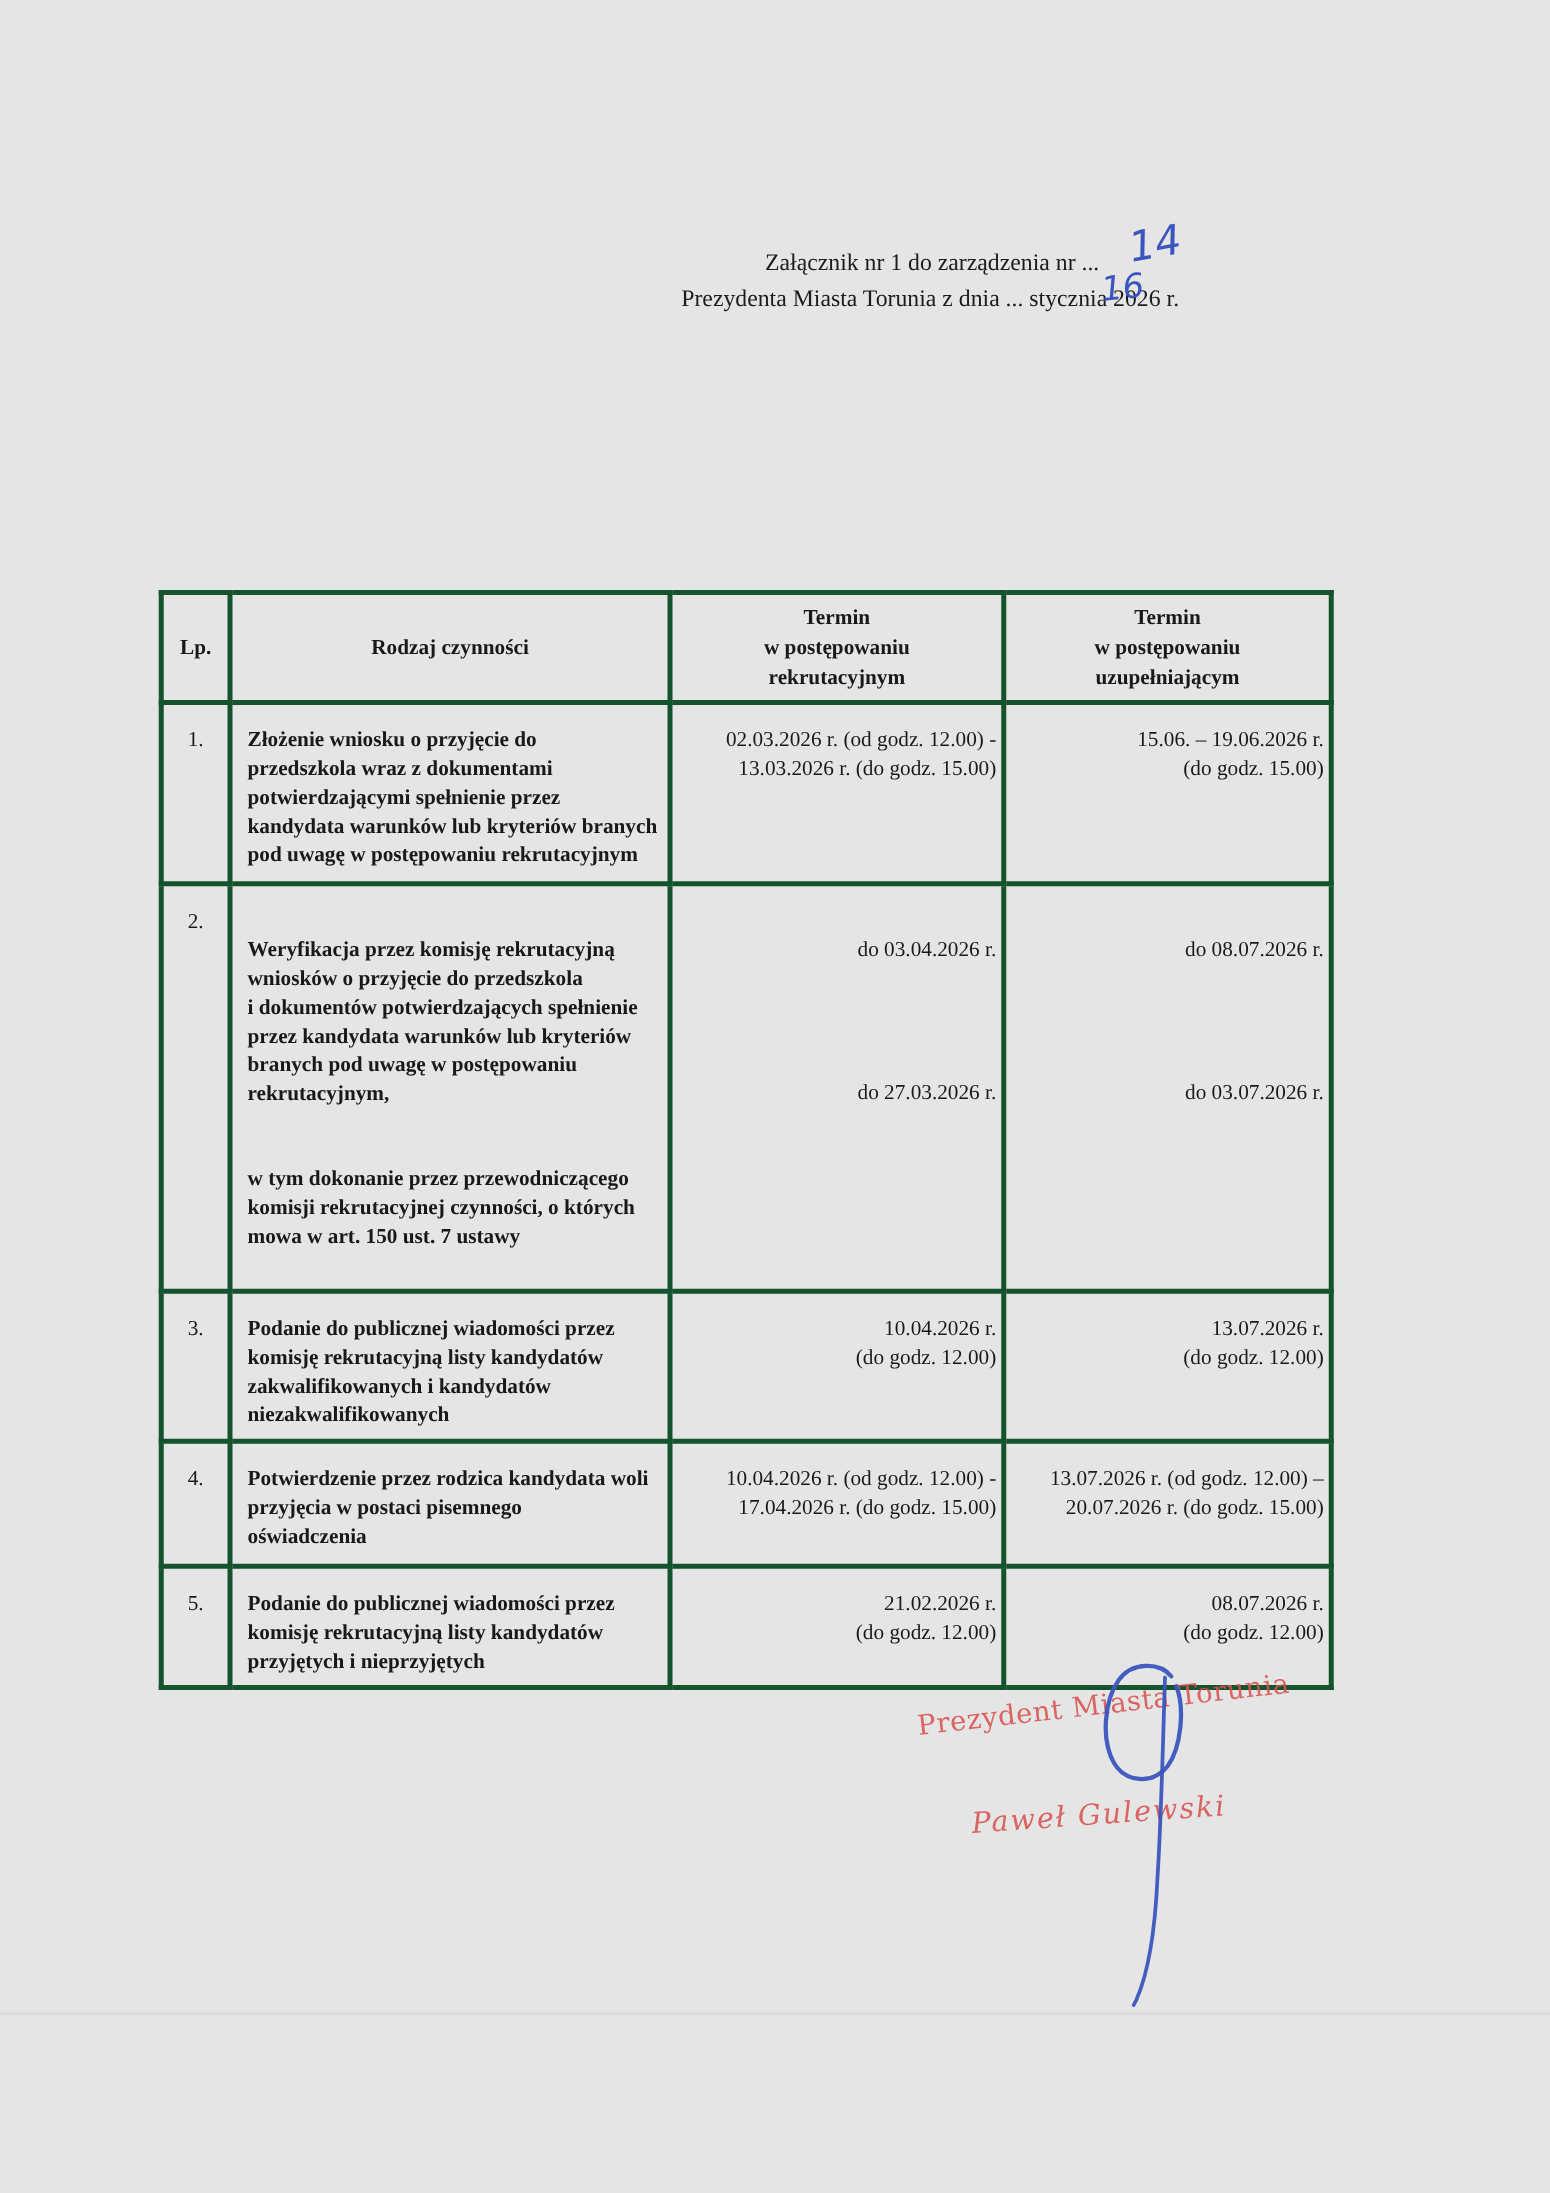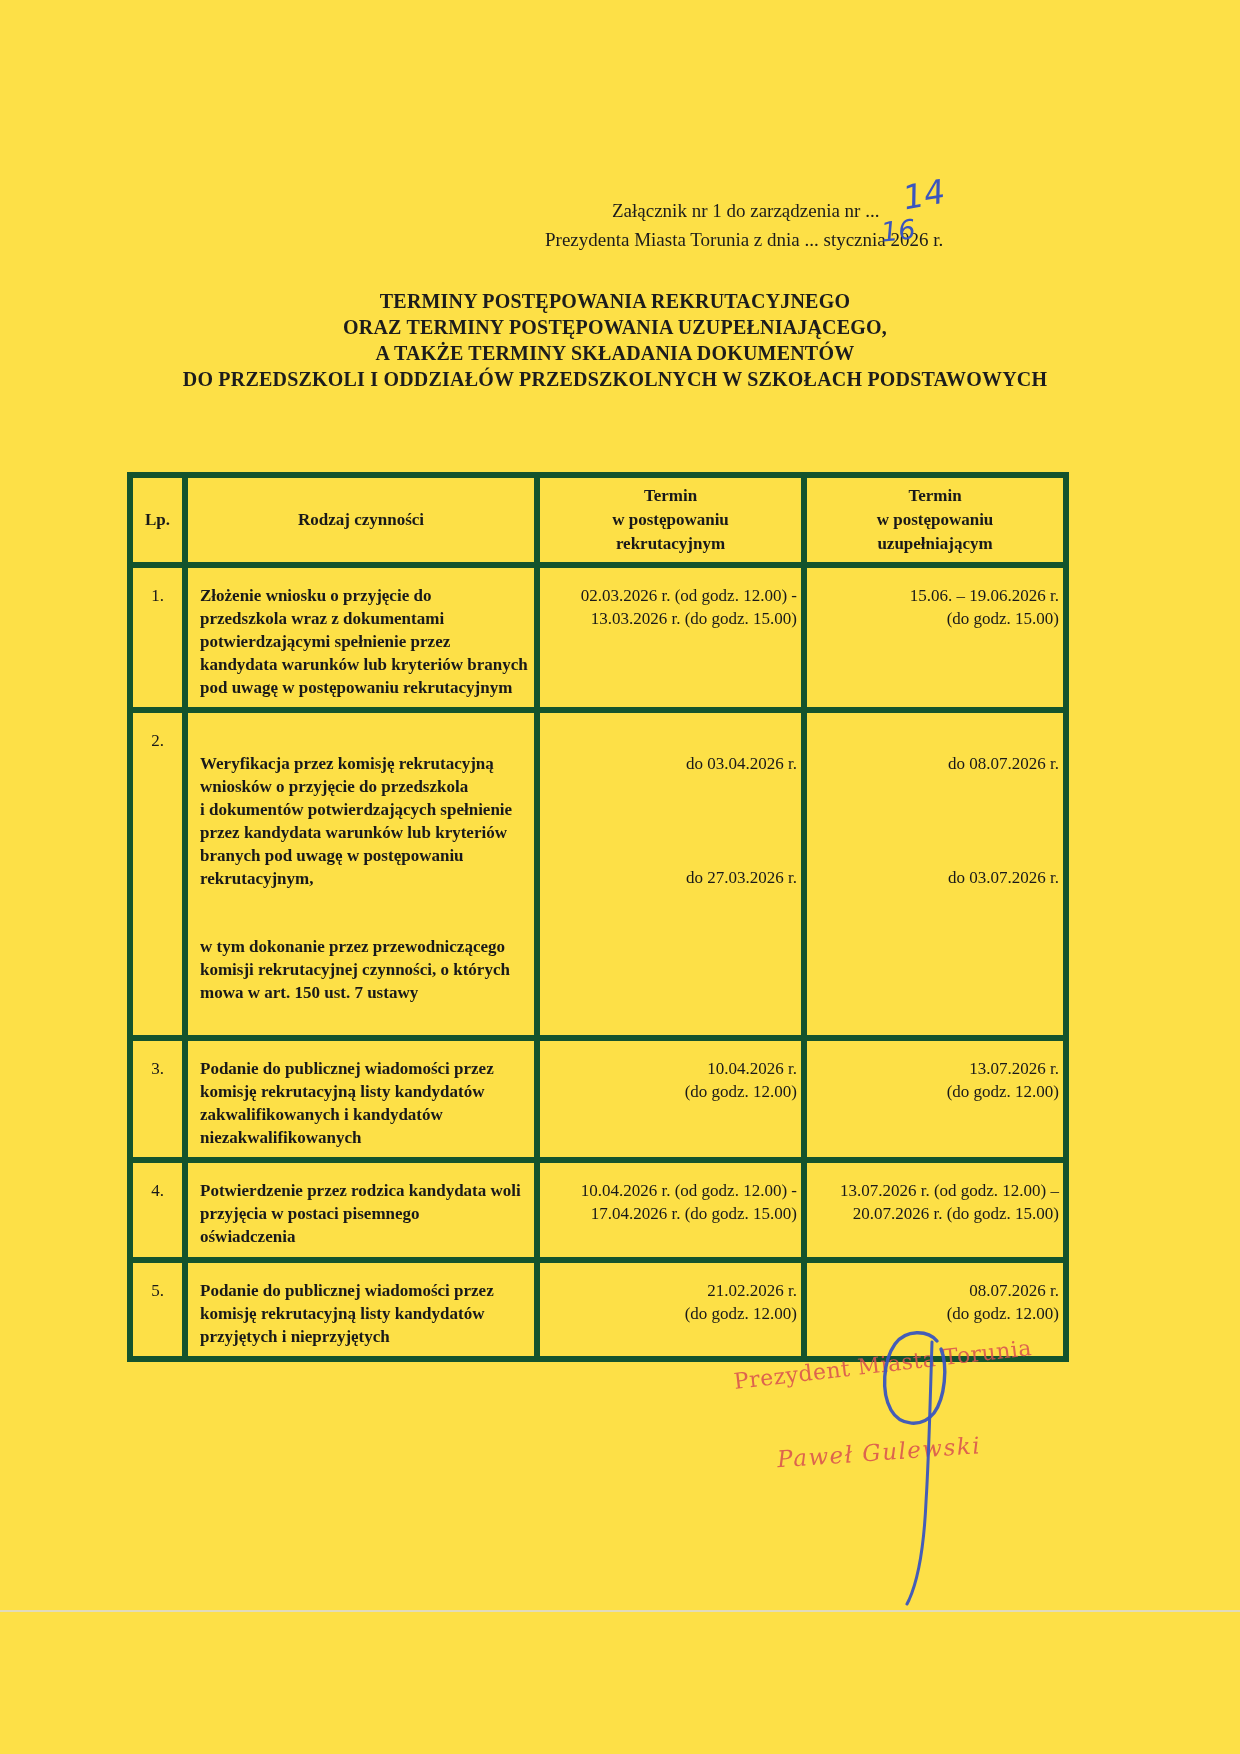--- a/index.html
+++ b/index.html
@@ -1,18 +1,18 @@
 <!DOCTYPE html>
 <html lang="pl"><head>
 <meta charset="utf-8">
 <style>
   html, body { margin:0; padding:0; background:#ffffff; }
   .page {
     position:relative; width:1240px; height:1754px;
-    background:#fde047; color:#1c1c1c;
+    background:#e5e5e5; color:#1c1c1c;
     font-family:"Liberation Serif", serif;
     overflow:hidden;
   }
 
   
   .note { position:absolute; left:545px; top:196px; font-size:19px; line-height:29px; }
   .note-line1 { margin-left:67px; }
   .hw {
     position:absolute; color:#3a55be;
     font-family:"DejaVu Sans", sans-serif; font-style:italic; font-weight:500;
@@ -26,21 +26,21 @@
     text-align:center; font-weight:bold; font-size:20px; line-height:26px;
     letter-spacing:0.2px;
   }
 
   
   table.schedule {
     position:absolute; left:127px; top:472px; width:936px;
     border-collapse:collapse; table-layout:fixed; font-size:17px;
     color:#191919;
   }
-  .schedule th, .schedule td { border:6px solid #14532d; }
+  .schedule th, .schedule td { border:4px solid #14532d; }
   .schedule th {
     font-weight:bold; text-align:center; vertical-align:middle;
     white-space:pre-line; line-height:24px; padding:6px 4px;
   }
   .schedule td { vertical-align:top; padding:16px 6px 8px 12px; line-height:23px; }
   td.lp  { text-align:center; padding-left:4px; padding-right:4px; }
   td.act { white-space:pre-line;font-weight:bold; }
   td.date { text-align:right; white-space:pre-line; padding-left:20px; padding-right:4px; }
   .para2 { margin-top:22px; white-space:pre-line; }
   .date2 { margin-top:68px; white-space:pre-line; }
@@ -76,26 +76,20 @@
 
 <div class="page">
 
   <div class="note">
     <div class="note-line1">Załącznik nr 1 do zarządzenia nr ...</div>
     <div class="note-line2">Prezydenta Miasta Torunia z dnia ... stycznia 2026 r.</div>
     <span class="hw hw-14">14</span>
     <span class="hw hw-16">16</span>
   </div>
 
-  <div class="title">
-    <div>TERMINY POSTĘPOWANIA REKRUTACYJNEGO</div>
-    <div>ORAZ TERMINY POSTĘPOWANIA UZUPEŁNIAJĄCEGO,</div>
-    <div>A TAKŻE TERMINY SKŁADANIA DOKUMENTÓW</div>
-    <div>DO  PRZEDSZKOLI I ODDZIAŁÓW PRZEDSZKOLNYCH W SZKOŁACH PODSTAWOWYCH</div>
-  </div>
 
   <table class="schedule">
     <colgroup>
       <col style="width:55px">
         <col style="width:352px">
         <col style="width:267px">
         <col style="width:262px">
     </colgroup>
     <thead>
       <tr class="hdr">

